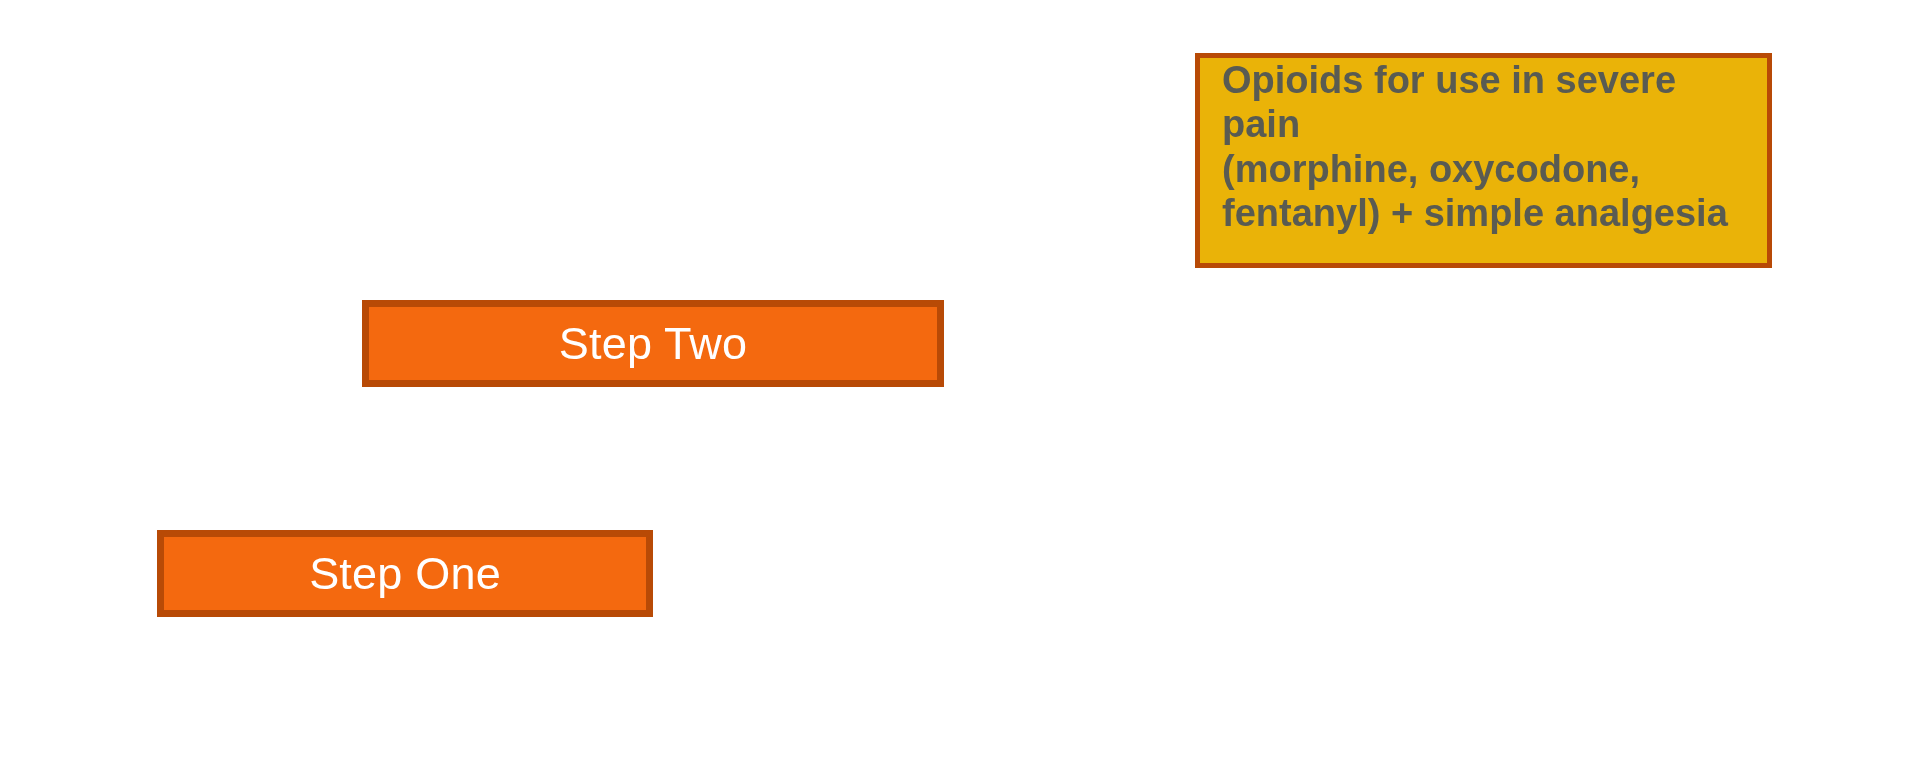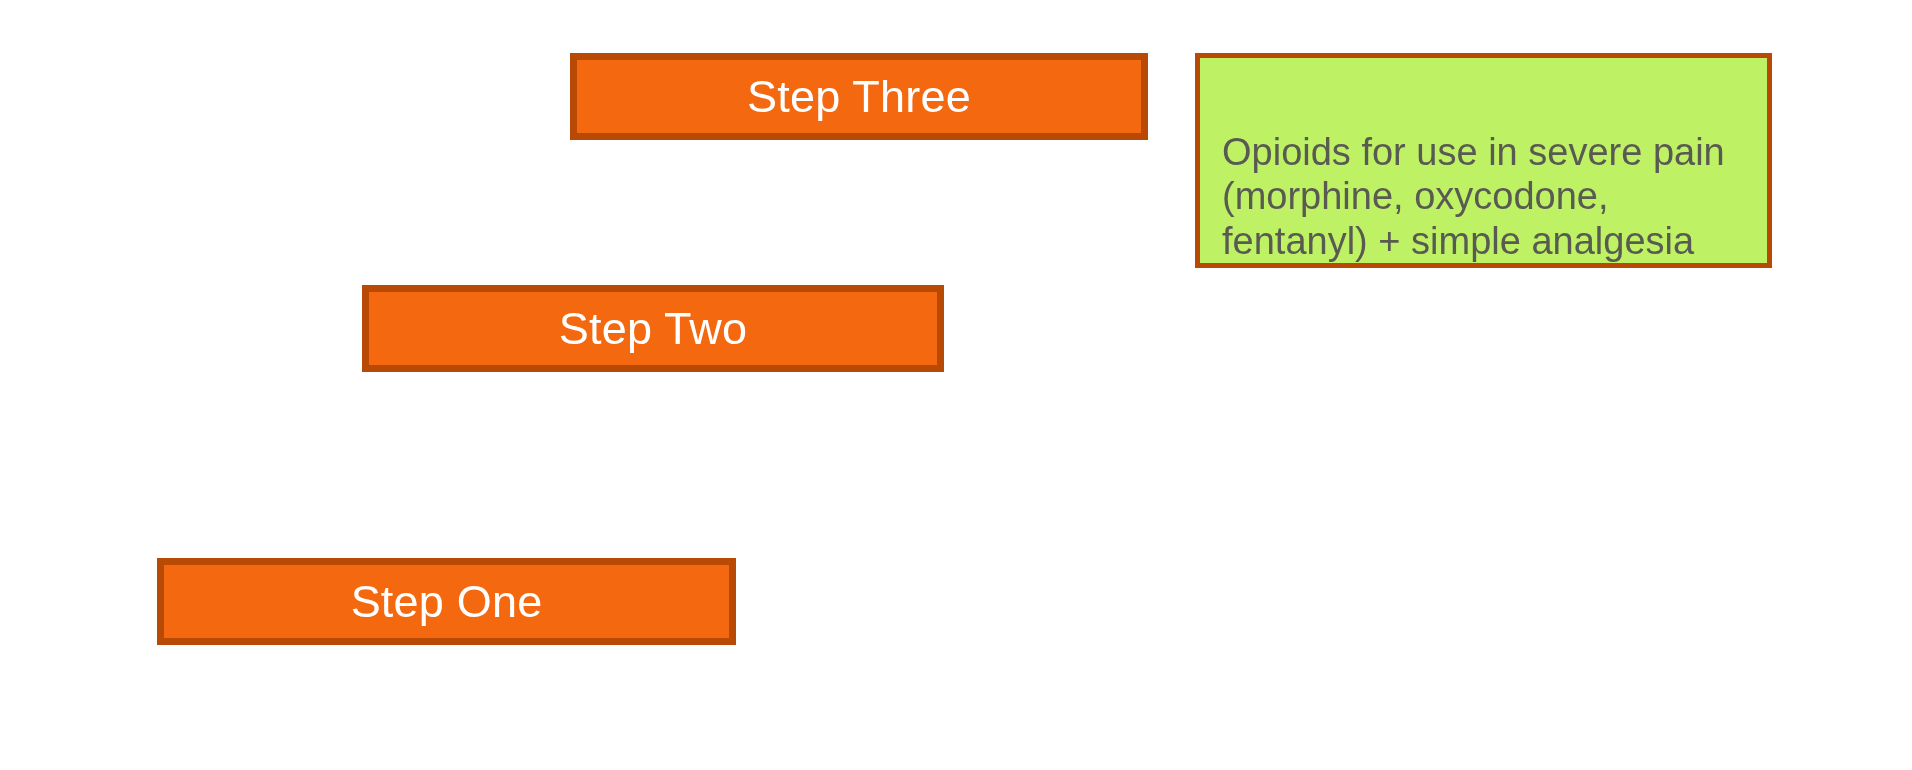--- a/index.html
+++ b/index.html
@@ -36,54 +36,52 @@
     font-size: 45px;
     line-height: 1;
     letter-spacing: 0.2px;
     white-space: nowrap;
   }
 
   
   .desc-box {
     position: absolute;
     box-sizing: border-box;
-    background: #bef264;
+    background: #eab308;
     border: 5px solid #B84A06;
     display: flex;
     flex-direction: column;
-    justify-content: flex-end;
+    justify-content: flex-start;
+    font-weight: bold;
   }
   .desc-text {
     color: #595B52;
     font-size: 38px;
     line-height: 1.17;
     padding: 0 22px;
     white-space: pre-line;
   }
 
   
   #bar-step-three   { left: 570px;  top: 53px;  width: 578px; height: 87px; }
   #box-step-three   { left: 1195px; top: 53px;  width: 577px; height: 215px; }
 
   
-  #bar-step-two     { left: 362px;  top: 285px; width: 582px; height: 87px; }
+  #bar-step-two     { left: 362px;  top: 300px; width: 582px; height: 87px; }
   #box-step-two     { left: 987px;  top: 295px; width: 581px; height: 217px; }
 
   
-  #bar-step-one     { left: 157px;  top: 558px; width: 579px; height: 87px; }
+  #bar-step-one     { left: 157px;  top: 530px; width: 496px; height: 87px; }
   #box-step-one     { left: 781px;  top: 538px; width: 579px; height: 217px; }
 </style>
 </head>
 <body>
 
 <div id="ladder">
 
-  <div class="step-bar" id="bar-step-three">
-    <span class="step-bar-label">Step Three</span>
-  </div>
 
   <div class="desc-box" id="box-step-three">
     <div class="desc-text">Opioids for use in severe pain
 (morphine, oxycodone,
 fentanyl) + simple analgesia</div>
   </div>
 
   <div class="step-bar" id="bar-step-two">
     <span class="step-bar-label">Step Two</span>
   </div>

